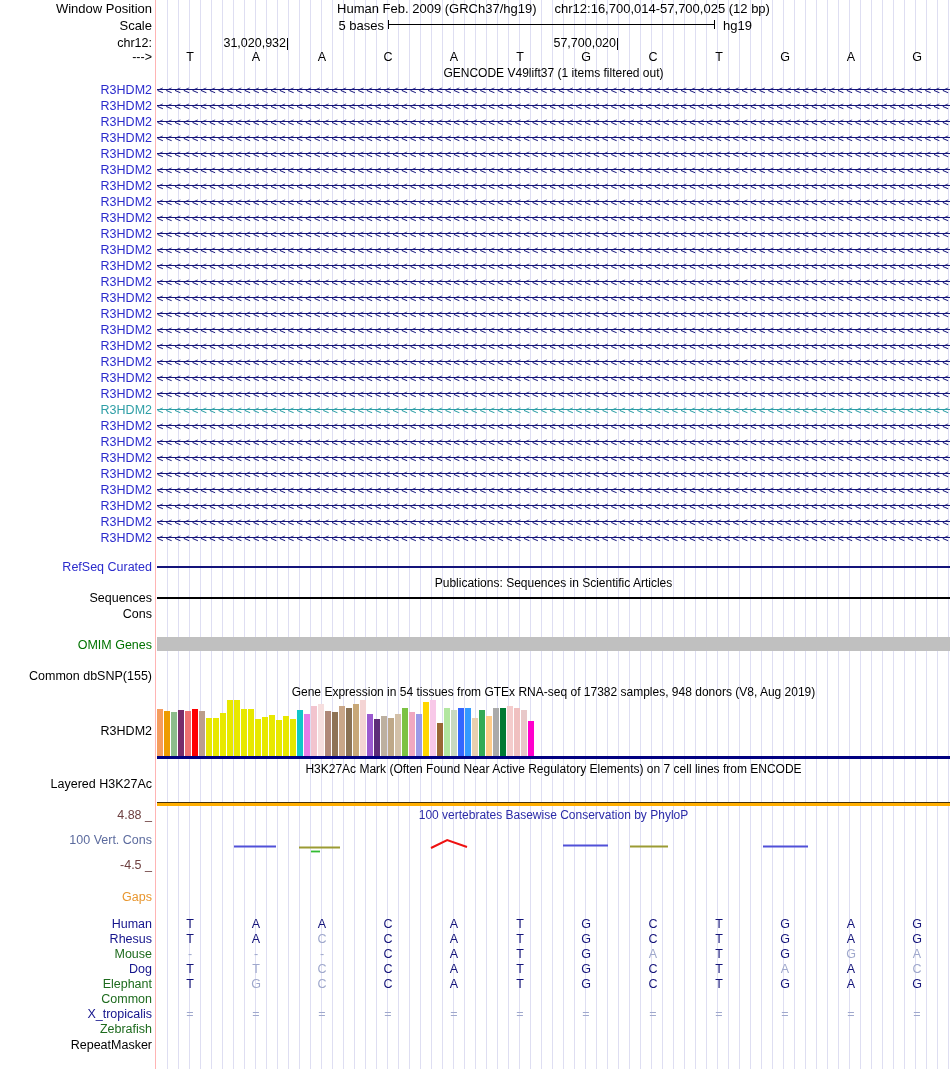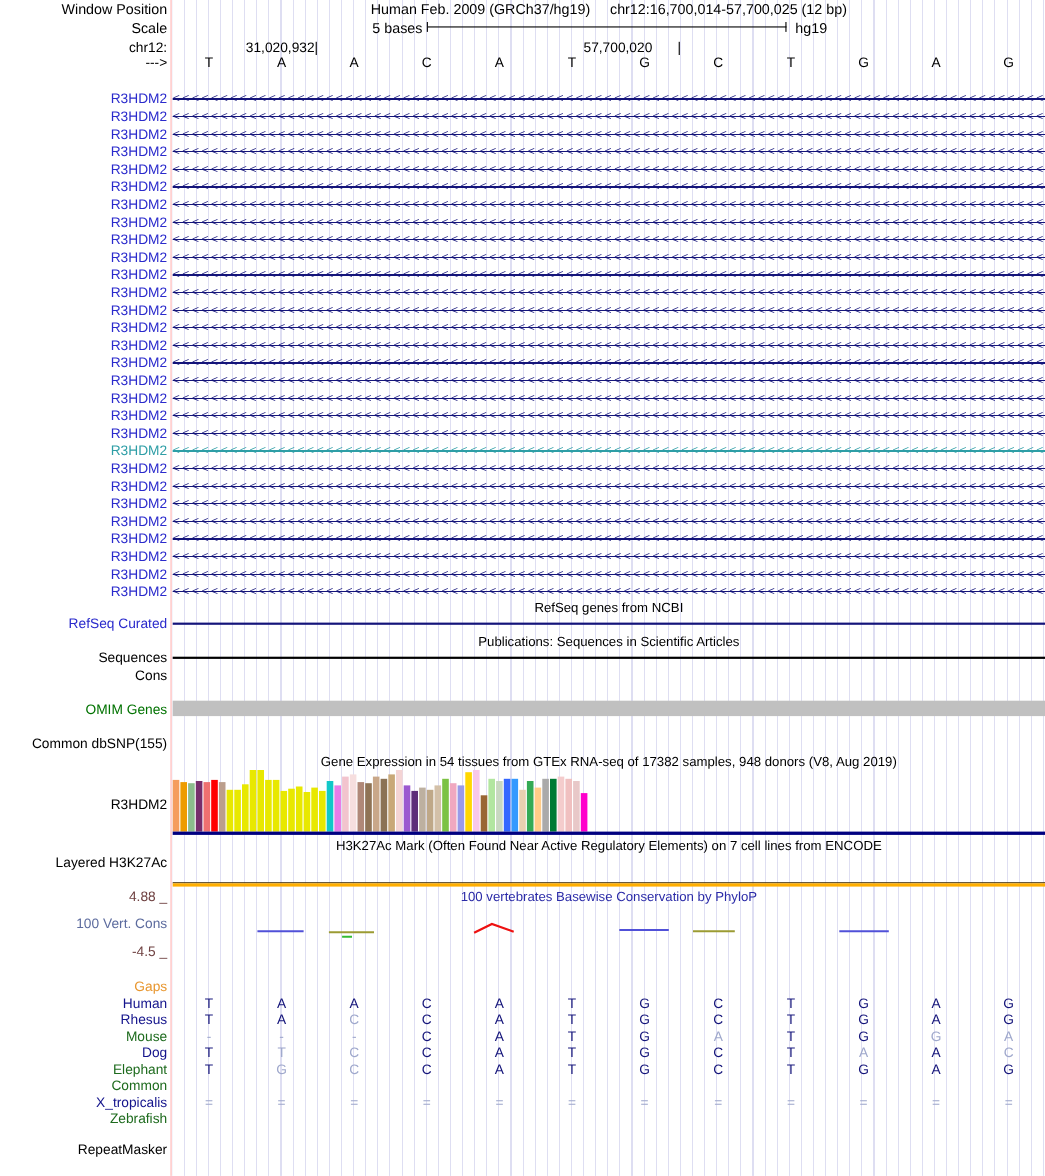--- a/index.html
+++ b/index.html
@@ -56,21 +56,21 @@
   }
 
   .hline { position:absolute; left:157px; width:793px; }
 
   #gtex-bars {
     position:absolute; left:157px; top:700px; height:56px;
     display:flex; align-items:flex-end; gap:1px;
   }
   #gtex-bars .bar { width:6px; flex:none; }
 
-  .mzrow { position:absolute; left:0; width:950px; height:15px; }
+  .mzrow { position:absolute; left:0; width:950px; height:15px;margin-top:12px; }
   .mzrow .glab { position:absolute; left:0; width:152px; text-align:right; line-height:15px; font-size:12.5px; }
   .aln-cell { font-size:12.5px; }
   .aln-dark { color:#14147a; }
   .aln-dim  { color:#9fa8cc; }
   .lbl-blue  { color:#14148c; }
   .lbl-green { color:#1e6b1e; }
 </style>
 </head>
 <body>
 
@@ -87,39 +87,40 @@
   <div class="glabel hdr13" style="top:18px">Scale</div>
   <div style="position:absolute;left:274px;top:18px;width:110px;text-align:right;line-height:15px;font-size:13px">5 bases</div>
   <div class="blk" style="left:389px;top:24px;width:326px;height:1px"></div>
   <div class="blk" style="left:388px;top:20px;width:1px;height:9px"></div>
   <div class="blk" style="left:714px;top:20px;width:1px;height:9px"></div>
   <div class="hdr13" style="position:absolute;left:723px;top:18px">hg19</div>
 
   <div class="glabel" style="top:36px">chr12:</div>
   <div class="num" style="left:182px;top:36px">31,020,932</div>
   <div class="blk" style="left:287px;top:38px;width:1px;height:12px"></div>
-  <div class="num" style="left:489px;top:36px">57,700,020</div>
+  <div class="num" style="left:512px;top:36px">57,700,020</div>
   <div class="blk" style="left:617px;top:38px;width:1px;height:12px"></div>
 
   <div class="glabel" style="top:50px">---&gt;</div>
   <div id="base-row">
       <span class="base-cell" style="left: 157px; top: 50px; font-size: 12.5px;">T</span>
       <span class="base-cell" style="left: 223px; top: 50px; font-size: 12.5px;">A</span>
       <span class="base-cell" style="left: 289px; top: 50px; font-size: 12.5px;">A</span>
       <span class="base-cell" style="left: 355px; top: 50px; font-size: 12.5px;">C</span>
       <span class="base-cell" style="left: 421px; top: 50px; font-size: 12.5px;">A</span>
       <span class="base-cell" style="left: 487px; top: 50px; font-size: 12.5px;">T</span>
       <span class="base-cell" style="left: 553px; top: 50px; font-size: 12.5px;">G</span>
       <span class="base-cell" style="left: 620px; top: 50px; font-size: 12.5px;">C</span>
       <span class="base-cell" style="left: 686px; top: 50px; font-size: 12.5px;">T</span>
       <span class="base-cell" style="left: 752px; top: 50px; font-size: 12.5px;">G</span>
       <span class="base-cell" style="left: 818px; top: 50px; font-size: 12.5px;">A</span>
       <span class="base-cell" style="left: 884px; top: 50px; font-size: 12.5px;">G</span>
     </div>
 
+  <div class="ttitle" style="top:67px">GENCODE V49lift37 (1 items filtered out)</div>
   <div id="gene-rows">
       <div class="generow" style="top: 82px;">
         <span class="glab">R3HDM2</span>
         <div class="arrows">&lt;&lt;&lt;&lt;&lt;&lt;&lt;&lt;&lt;&lt;&lt;&lt;&lt;&lt;&lt;&lt;&lt;&lt;&lt;&lt;&lt;&lt;&lt;&lt;&lt;&lt;&lt;&lt;&lt;&lt;&lt;&lt;&lt;&lt;&lt;&lt;&lt;&lt;&lt;&lt;&lt;&lt;&lt;&lt;&lt;&lt;&lt;&lt;&lt;&lt;&lt;&lt;&lt;&lt;&lt;&lt;&lt;&lt;&lt;&lt;&lt;&lt;&lt;&lt;&lt;&lt;&lt;&lt;&lt;&lt;&lt;&lt;&lt;&lt;&lt;&lt;&lt;&lt;&lt;&lt;&lt;&lt;&lt;&lt;&lt;&lt;&lt;&lt;&lt;&lt;&lt;&lt;&lt;&lt;&lt;&lt;&lt;&lt;&lt;&lt;&lt;&lt;&lt;&lt;&lt;&lt;&lt;&lt;&lt;&lt;</div>
       </div>
       <div class="generow" style="top: 98px;">
         <span class="glab">R3HDM2</span>
         <div class="arrows">&lt;&lt;&lt;&lt;&lt;&lt;&lt;&lt;&lt;&lt;&lt;&lt;&lt;&lt;&lt;&lt;&lt;&lt;&lt;&lt;&lt;&lt;&lt;&lt;&lt;&lt;&lt;&lt;&lt;&lt;&lt;&lt;&lt;&lt;&lt;&lt;&lt;&lt;&lt;&lt;&lt;&lt;&lt;&lt;&lt;&lt;&lt;&lt;&lt;&lt;&lt;&lt;&lt;&lt;&lt;&lt;&lt;&lt;&lt;&lt;&lt;&lt;&lt;&lt;&lt;&lt;&lt;&lt;&lt;&lt;&lt;&lt;&lt;&lt;&lt;&lt;&lt;&lt;&lt;&lt;&lt;&lt;&lt;&lt;&lt;&lt;&lt;&lt;&lt;&lt;&lt;&lt;&lt;&lt;&lt;&lt;&lt;&lt;&lt;&lt;&lt;&lt;&lt;&lt;&lt;&lt;&lt;&lt;&lt;&lt;</div>
       </div>
       <div class="generow" style="top: 114px;">
@@ -225,21 +226,20 @@
       <div class="generow" style="top: 514px;">
         <span class="glab">R3HDM2</span>
         <div class="arrows">&lt;&lt;&lt;&lt;&lt;&lt;&lt;&lt;&lt;&lt;&lt;&lt;&lt;&lt;&lt;&lt;&lt;&lt;&lt;&lt;&lt;&lt;&lt;&lt;&lt;&lt;&lt;&lt;&lt;&lt;&lt;&lt;&lt;&lt;&lt;&lt;&lt;&lt;&lt;&lt;&lt;&lt;&lt;&lt;&lt;&lt;&lt;&lt;&lt;&lt;&lt;&lt;&lt;&lt;&lt;&lt;&lt;&lt;&lt;&lt;&lt;&lt;&lt;&lt;&lt;&lt;&lt;&lt;&lt;&lt;&lt;&lt;&lt;&lt;&lt;&lt;&lt;&lt;&lt;&lt;&lt;&lt;&lt;&lt;&lt;&lt;&lt;&lt;&lt;&lt;&lt;&lt;&lt;&lt;&lt;&lt;&lt;&lt;&lt;&lt;&lt;&lt;&lt;&lt;&lt;&lt;&lt;&lt;&lt;&lt;</div>
       </div>
       <div class="generow" style="top: 530px;">
         <span class="glab">R3HDM2</span>
         <div class="arrows">&lt;&lt;&lt;&lt;&lt;&lt;&lt;&lt;&lt;&lt;&lt;&lt;&lt;&lt;&lt;&lt;&lt;&lt;&lt;&lt;&lt;&lt;&lt;&lt;&lt;&lt;&lt;&lt;&lt;&lt;&lt;&lt;&lt;&lt;&lt;&lt;&lt;&lt;&lt;&lt;&lt;&lt;&lt;&lt;&lt;&lt;&lt;&lt;&lt;&lt;&lt;&lt;&lt;&lt;&lt;&lt;&lt;&lt;&lt;&lt;&lt;&lt;&lt;&lt;&lt;&lt;&lt;&lt;&lt;&lt;&lt;&lt;&lt;&lt;&lt;&lt;&lt;&lt;&lt;&lt;&lt;&lt;&lt;&lt;&lt;&lt;&lt;&lt;&lt;&lt;&lt;&lt;&lt;&lt;&lt;&lt;&lt;&lt;&lt;&lt;&lt;&lt;&lt;&lt;&lt;&lt;&lt;&lt;&lt;&lt;</div>
       </div>
     </div>
 
-  <div class="ttitle" style="top:546px">RefSeq genes from NCBI</div>
   <div class="glabel c-blue" style="top:560px">RefSeq Curated</div>
   <div class="hline" style="top:566px;height:2px;background:#14147a"></div>
 
   <div class="ttitle" style="top:577px">Publications: Sequences in Scientific Articles</div>
   <div class="glabel" style="top:591px">Sequences</div>
   <div class="hline" style="top:597px;height:2px;background:#000"></div>
   <div class="glabel" style="top:607px">Cons</div>
 
   <div class="hline" style="top:637px;height:14px;background:#c0c0c0"></div>
   <div class="glabel c-green" style="top:638px">OMIM Genes</div>

